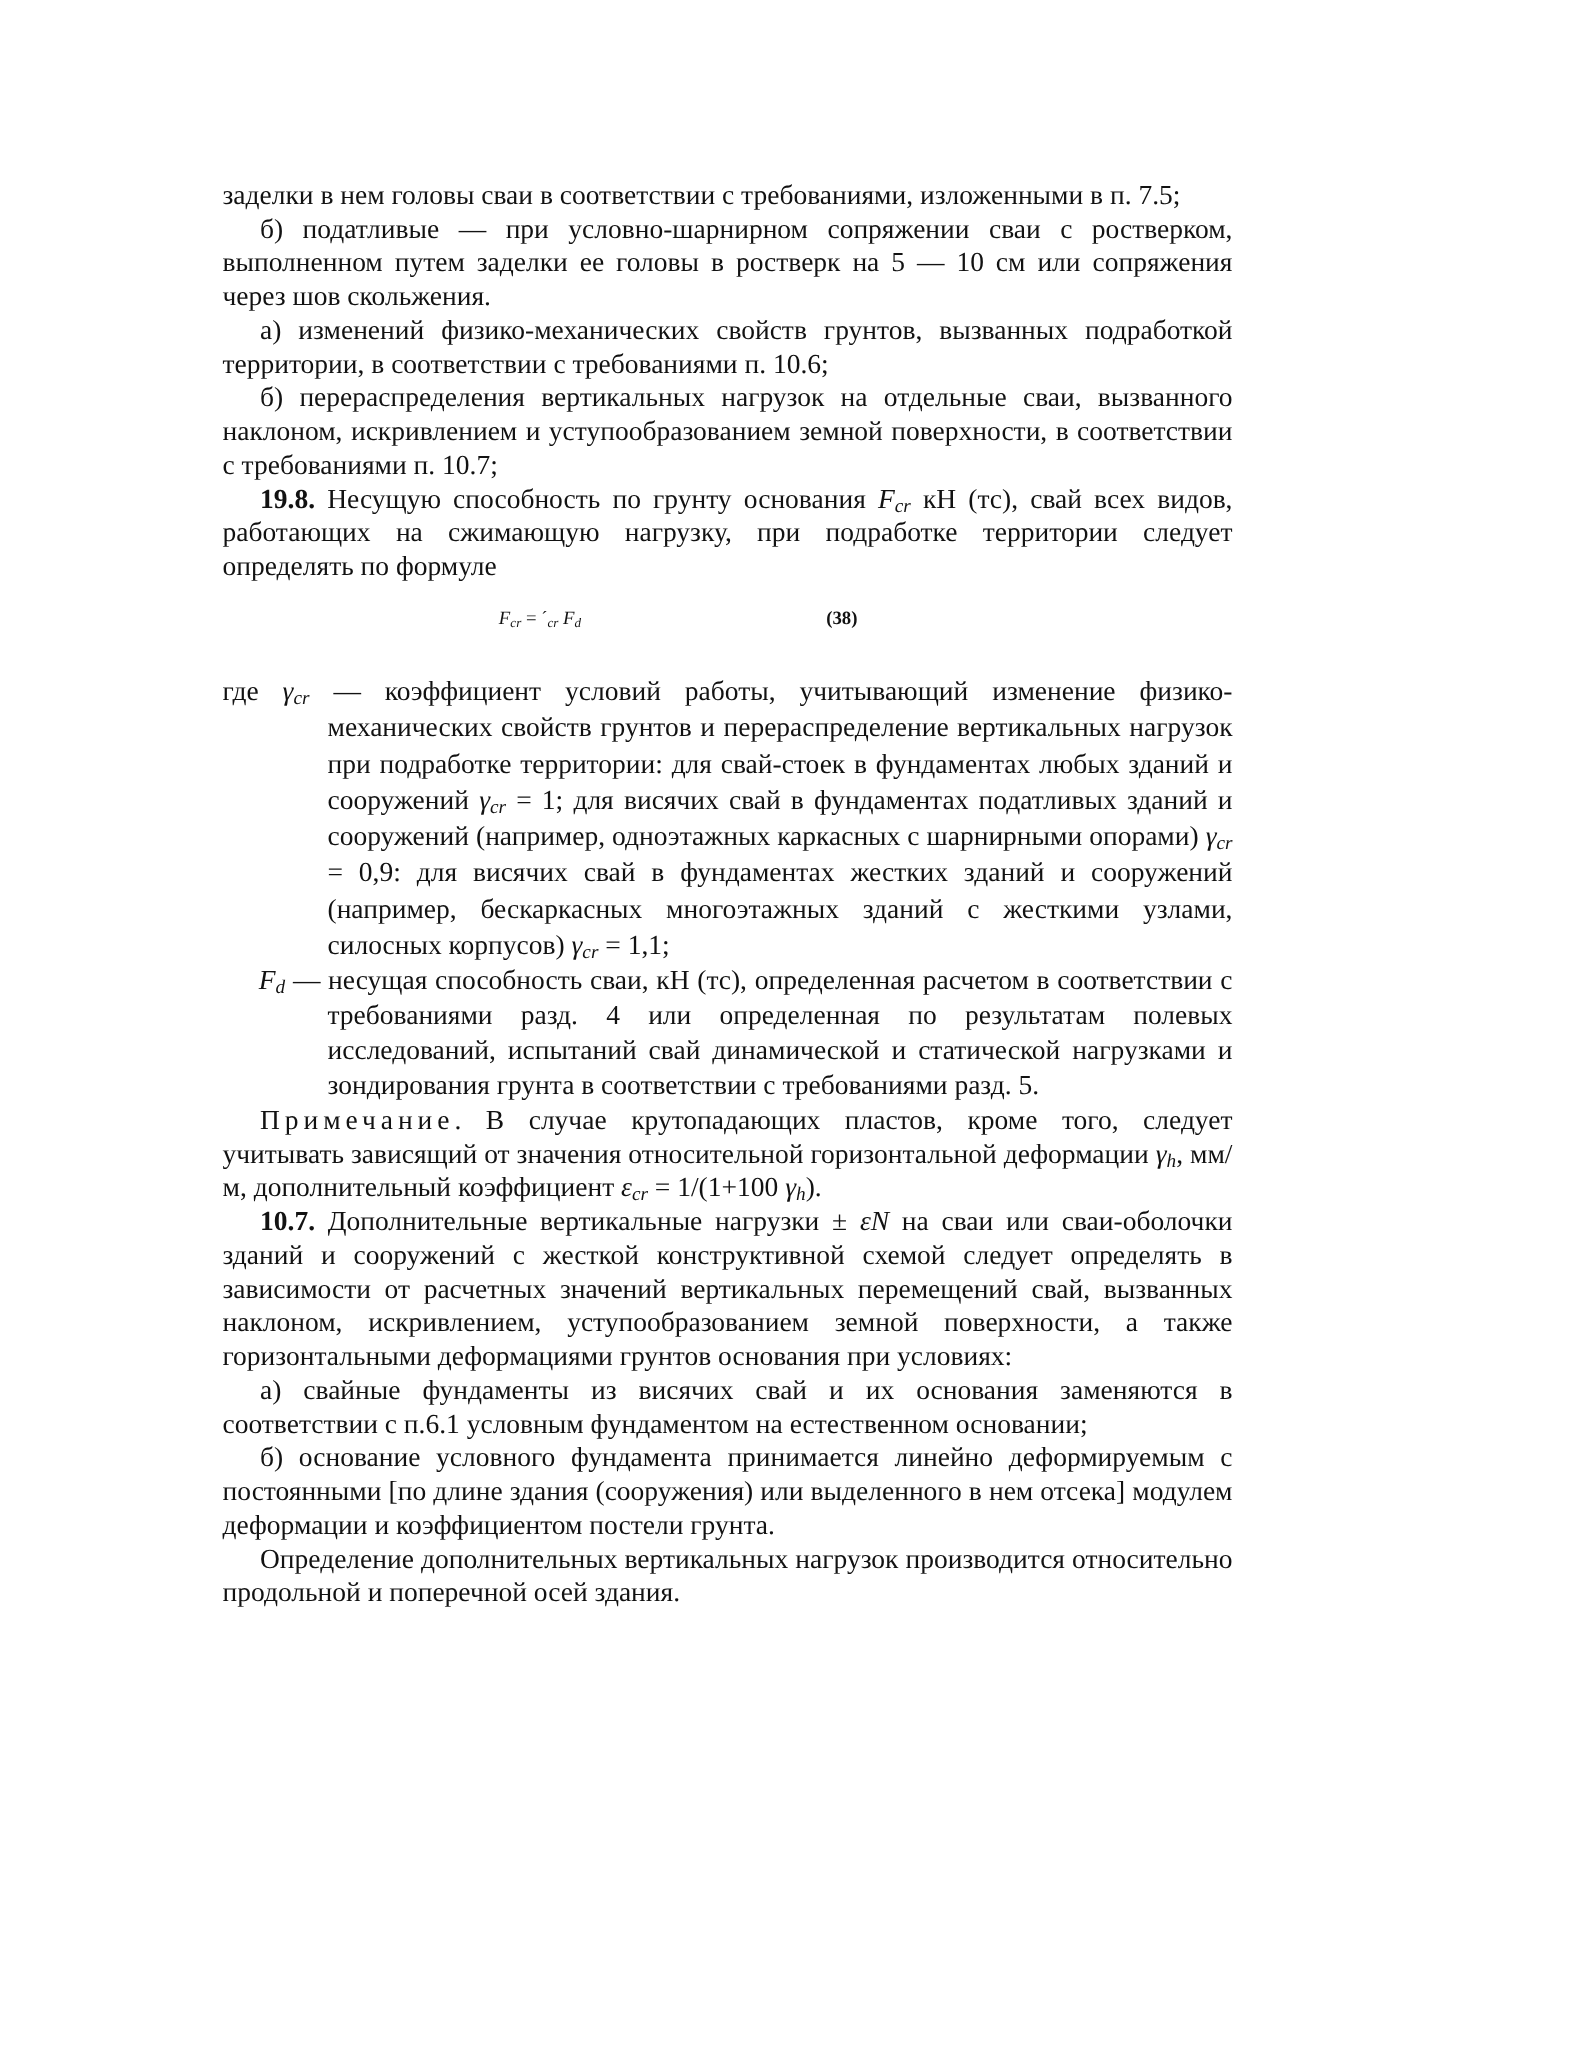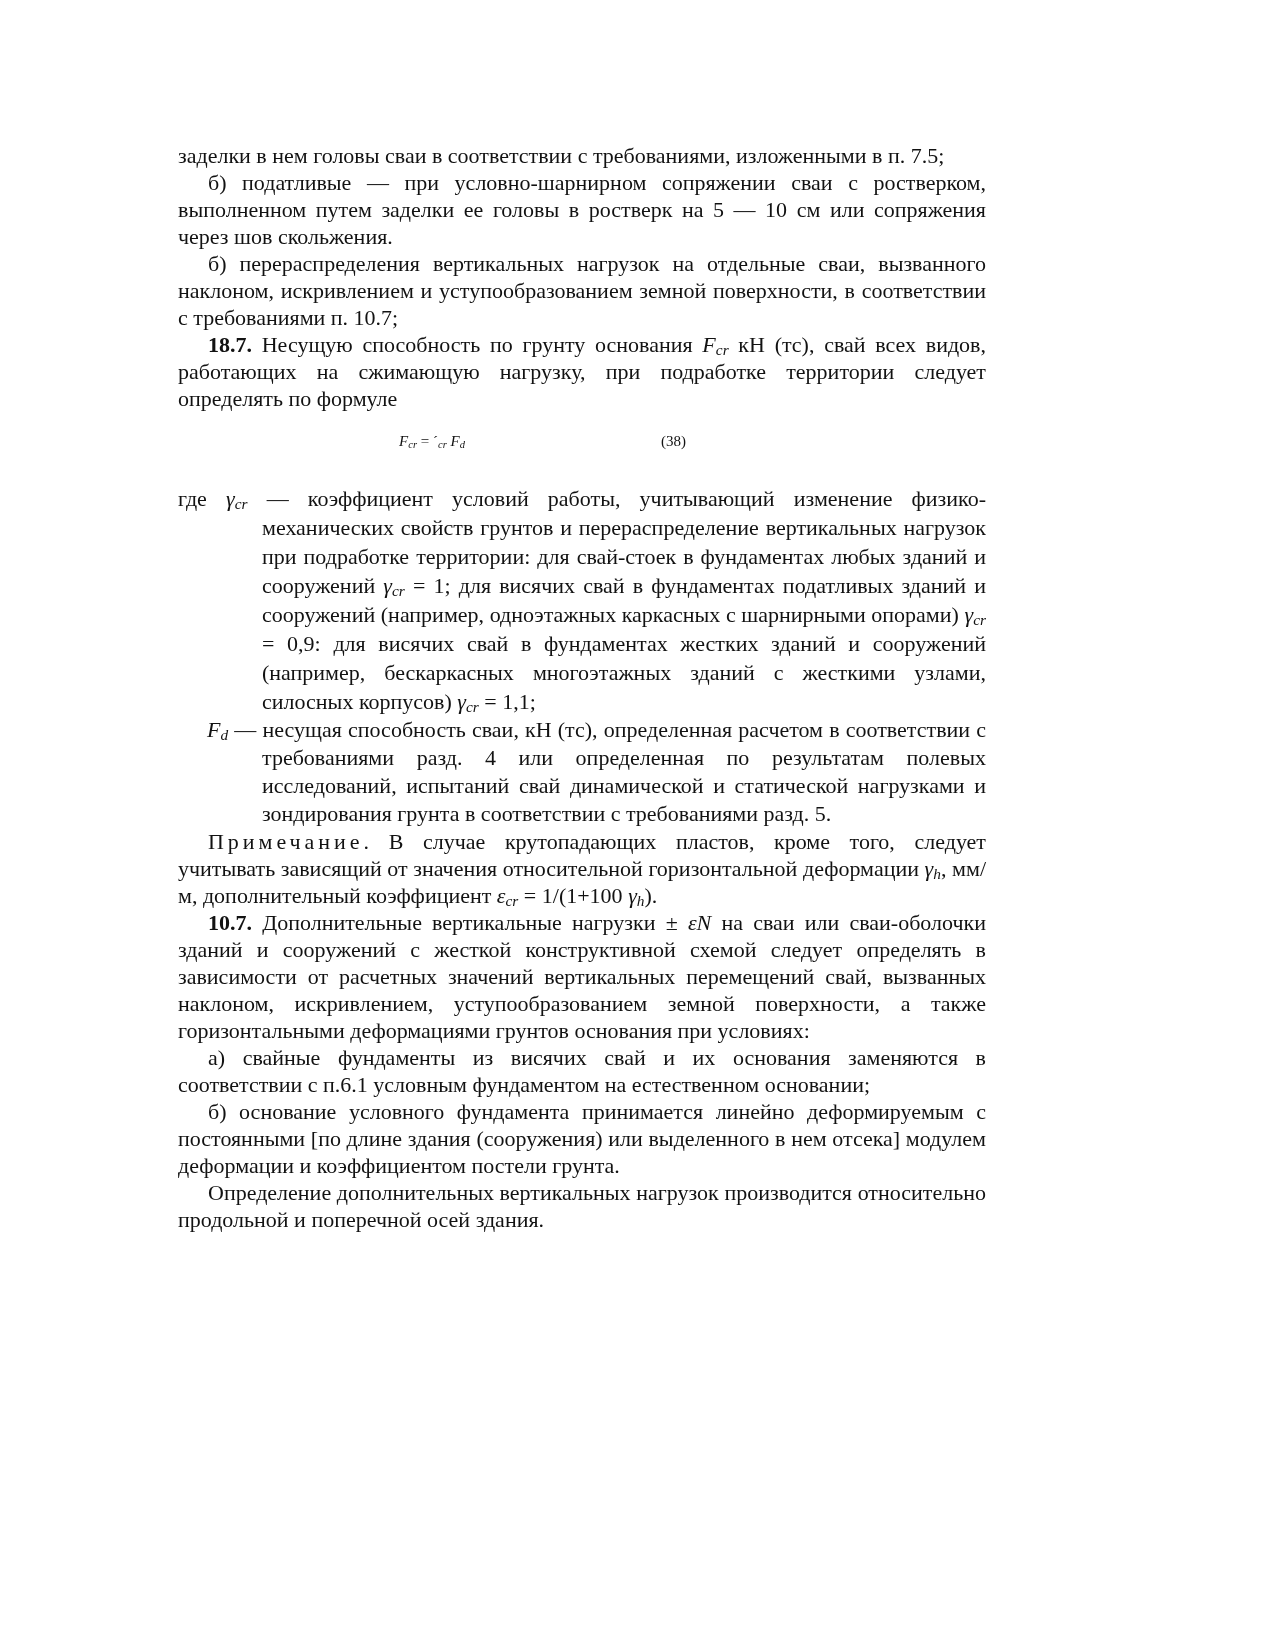--- a/index.html
+++ b/index.html
@@ -45,41 +45,42 @@
     padding-right: 300px;
     margin: 16px 0 18px 0;
     font-size: 15px;
     text-indent: 0;
   }
   .formula .eq-number {
     position: absolute;
     right: 300px;
     top: 0;
     font-style: normal;
-    font-weight: normal;
+    font-weight: bold;
   }
   .it { font-style: italic; }
   .bd { font-weight: bold; }
   .spaced { letter-spacing: 0.18em; }
   sub {
     font-size: 70%;
     line-height: 0;
     vertical-align: -0.22em;
   }
   sub.it { font-style: italic; }
 </style>
 </head>
 <body>
 
 <div class="page">
   <div>
       <div class="block plain"><span>заделки в нем головы сваи в соответствии с требованиями, изложенными в п. 7.5;</span></div>
       <div class="block indent"><span>б) податливые — при условно-шарнирном сопряжении сваи с ростверком, выполненном путем заделки ее головы в ростверк на 5 — 10 см или сопряжения через шов скольжения.</span></div>
+      <div class="block indent"><span>а) изменений физико-механических свойств грунтов, вызванных подработкой территории, в соответствии с требованиями п. 10.6;</span></div>
       <div class="block indent"><span>б) перераспределения вертикальных нагрузок на отдельные сваи, вызванного наклоном, искривлением и уступообразованием земной поверхности, в соответствии с требованиями п. 10.7;</span></div>
-      <div class="block indent"><span class="bd">18.7.</span><span> Несущую способность по грунту основания </span><span class="it">F</span><sub class="it">cr</sub><span> кН (тс), свай всех видов, работающих на сжимающую нагрузку, при подработке территории следует определять по формуле</span></div>
+      <div class="block indent"><span class="bd">19.8.</span><span> Несущую способность по грунту основания </span><span class="it">F</span><sub class="it">cr</sub><span> кН (тс), свай всех видов, работающих на сжимающую нагрузку, при подработке территории следует определять по формуле</span></div>
       <div class="block formula"><span class="it">F</span><sub class="it">cr</sub><span> = </span><span>´</span><sub class="it">cr</sub><span> </span><span class="it">F</span><sub class="it">d</sub><span class="eq-number">(38)</span></div>
       <div class="block hang-gde"><span>где </span><span class="it">γ</span><sub class="it">cr</sub><span> — коэффициент условий работы, учитывающий изменение физико-механических свойств грунтов и перераспределение вертикальных нагрузок при подработке территории: для свай-стоек в фундаментах любых зданий и сооружений </span><span class="it">γ</span><sub class="it">cr</sub><span> = 1; для висячих свай в фундаментах податливых зданий и сооружений (например, одноэтажных каркасных с шарнирными опорами) </span><span class="it">γ</span><sub class="it">cr</sub><span> = 0,9: для висячих свай в фундаментах жестких зданий и сооружений (например, бескаркасных многоэтажных зданий с жесткими узлами, силосных корпусов) </span><span class="it">γ</span><sub class="it">cr</sub><span> = 1,1;</span></div>
       <div class="block hang-fd"><span class="it">F</span><sub class="it">d</sub><span> — несущая способность сваи, кН (тс), определенная расчетом в соответствии с требованиями разд. 4 или определенная по результатам полевых исследований, испытаний свай динамической и статической нагрузками и зондирования грунта в соответствии с требованиями разд. 5.</span></div>
       <div class="block indent"><span class="spaced">Примечание</span><span>. В случае крутопадающих пластов, кроме того, следует учитывать зависящий от значения относительной горизонтальной деформации </span><span class="it">γ</span><sub class="it">h</sub><span>, мм/м, дополнительный коэффициент </span><span class="it">ε</span><sub class="it">cr</sub><span> = 1/(1+100 </span><span class="it">γ</span><sub class="it">h</sub><span>).</span></div>
       <div class="block indent"><span class="bd">10.7.</span><span> Дополнительные вертикальные нагрузки ± </span><span class="it">εN</span><span> на сваи или сваи-оболочки зданий и сооружений с жесткой конструктивной схемой следует определять в зависимости от расчетных значений вертикальных перемещений свай, вызванных наклоном, искривлением, уступообразованием земной поверхности, а также горизонтальными деформациями грунтов основания при условиях:</span></div>
       <div class="block indent"><span>а) свайные фундаменты из висячих свай и их основания заменяются в соответствии с п.6.1 условным фундаментом на естественном основании;</span></div>
       <div class="block indent"><span>б) основание условного фундамента принимается линейно деформируемым с постоянными [по длине здания (сооружения) или выделенного в нем отсека] модулем деформации и коэффициентом постели грунта.</span></div>
       <div class="block indent"><span>Определение дополнительных вертикальных нагрузок производится относительно продольной и поперечной осей здания.</span></div>
     </div>
 </div>

